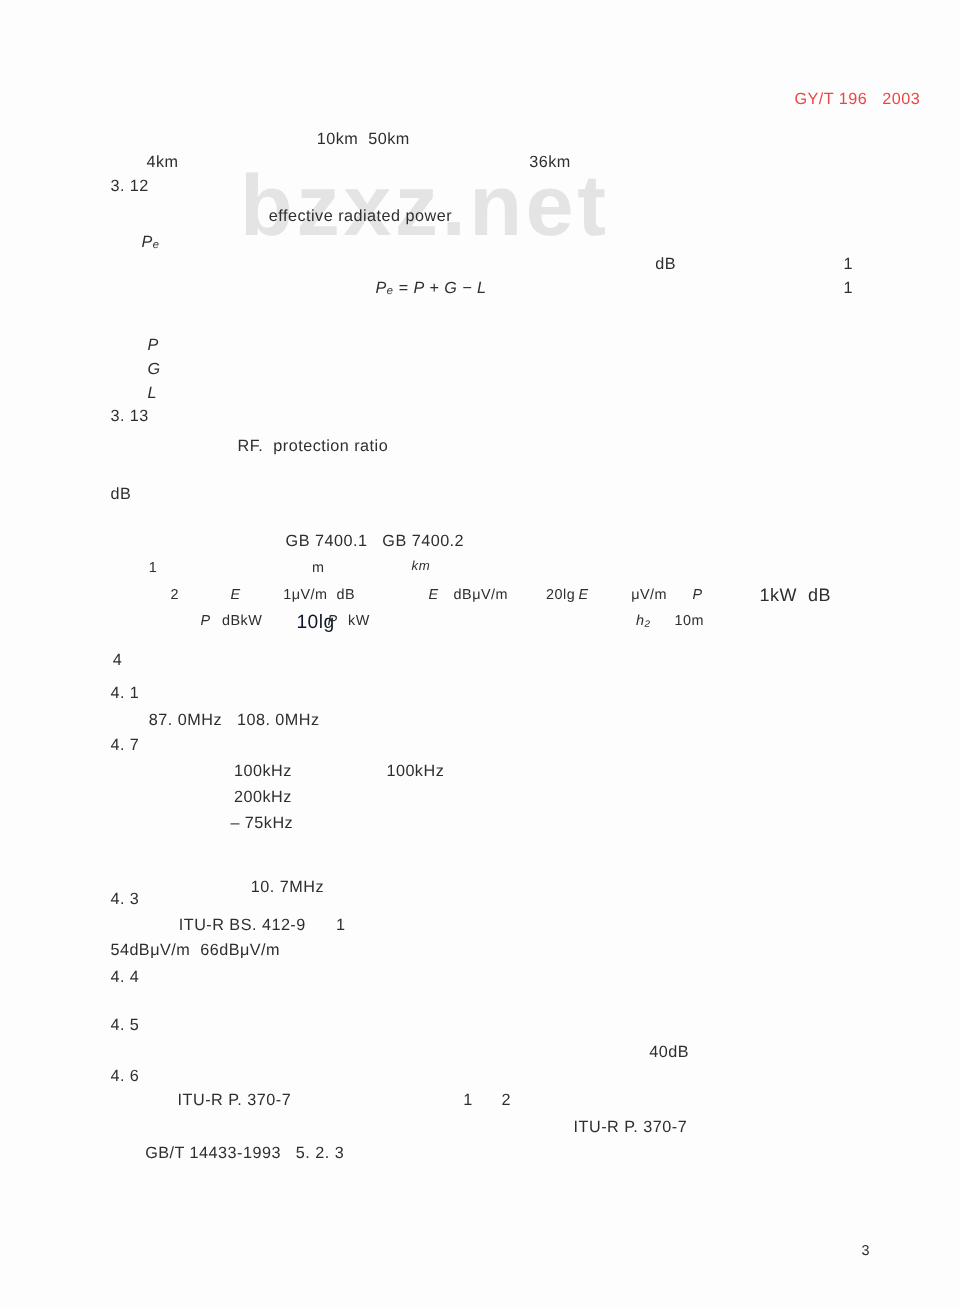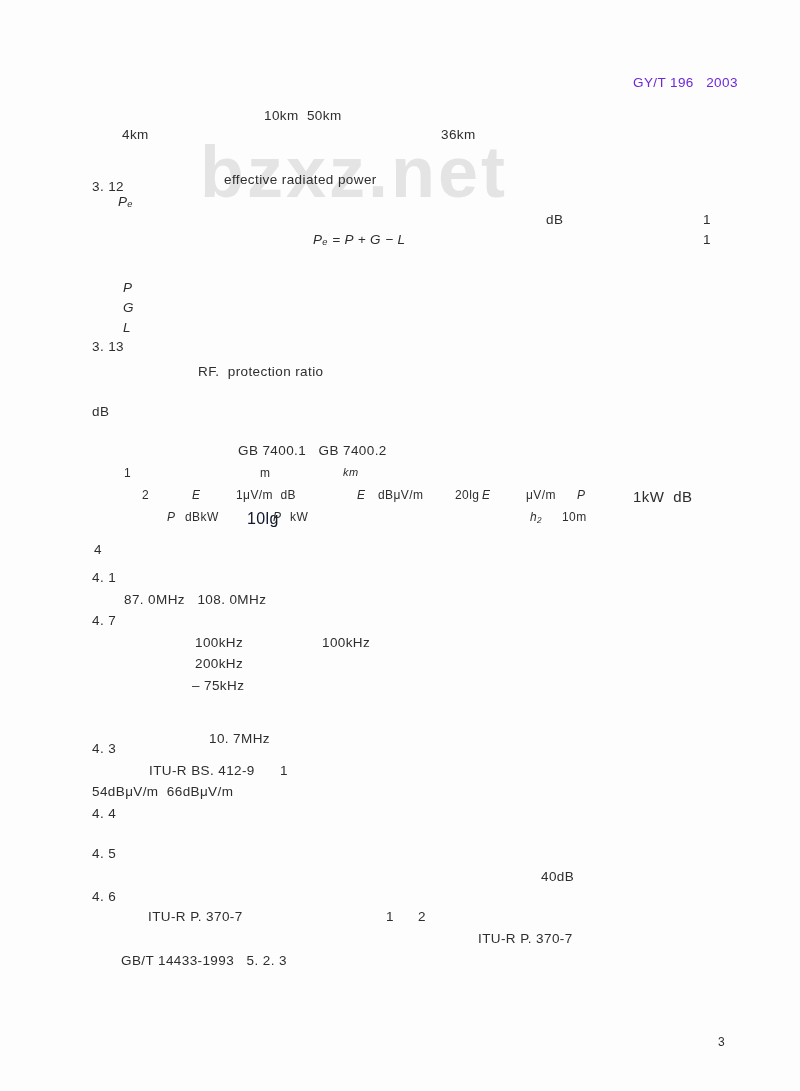--- a/index.html
+++ b/index.html
@@ -27,25 +27,25 @@
     line-height:1;
     z-index:1;
     user-select:none;
   }
 </style>
 </head>
 <body>
 
 <div class="page" style="background: rgb(253, 253, 253);">
   <span class="watermark" style="left: 200px; top: 136px; font-size: 72px; color: rgb(228, 228, 228); letter-spacing: 3px;">bzxz.net</span>
-<span class="seg" style="left: 633px; top: 76px; color: #6d28d9;">GY/T 196   2003</span>
+<span class="seg" style="left: 662px; top: 76px; color: #ef4444;">GY/T 196   2003</span>
     <span class="seg" style="left: 264px; top: 109px; color: rgb(46, 46, 46);">10km  50km</span>
     <span class="seg" style="left: 122px; top: 128px; color: rgb(46, 46, 46);">4km</span>
     <span class="seg" style="left: 413px; top: 128px; color: rgb(46, 46, 46); margin-left: 28px;">36km</span>
-    <span class="seg" style="left: 92px; top: 148px; color: rgb(46, 46, 46); margin-top: 32px;">3. 12</span>
+    <span class="seg" style="left: 92px; top: 148px; color: rgb(46, 46, 46);">3. 12</span>
     <span class="seg" style="left: 224px; top: 173px; color: rgb(46, 46, 46);">effective radiated power</span>
     <span class="seg it" style="left: 118px; top: 195px; color: rgb(46, 46, 46);">Pₑ</span>
     <span class="seg" style="left: 546px; top: 213px; color: rgb(46, 46, 46);">dB</span>
     <span class="seg" style="left: 703px; top: 213px; color: rgb(46, 46, 46);">1</span>
     <span class="seg it" style="left: 313px; top: 233px; color: rgb(46, 46, 46);">Pₑ = P + G − L</span>
     <span class="seg" style="left: 703px; top: 233px; color: rgb(46, 46, 46);">1</span>
     <span class="seg it" style="left: 123px; top: 281px; color: rgb(46, 46, 46);">P</span>
     <span class="seg it" style="left: 123px; top: 301px; color: rgb(46, 46, 46);">G</span>
     <span class="seg it" style="left: 123px; top: 321px; color: rgb(46, 46, 46);">L</span>
     <span class="seg" style="left: 92px; top: 340px; color: rgb(46, 46, 46);">3. 13</span>

